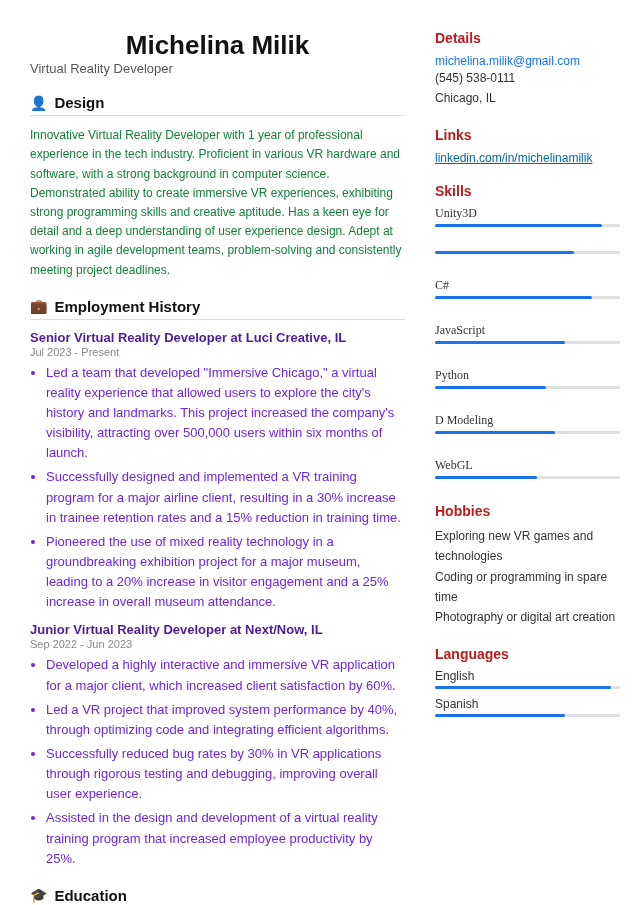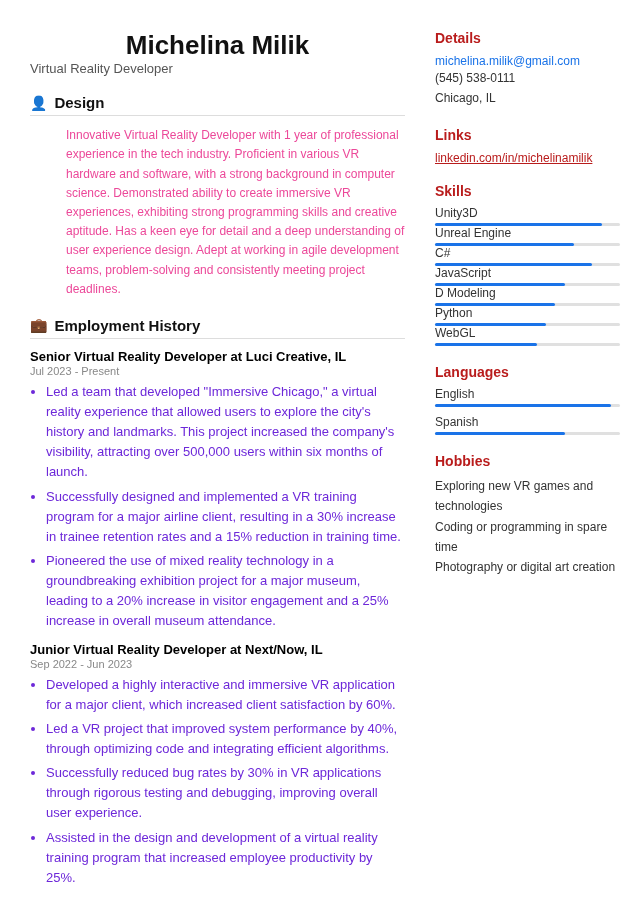--- a/index.html
+++ b/index.html
@@ -51,28 +51,27 @@
       border-bottom: 1px solid #ddd;
       padding-bottom: 4px;
       margin-bottom: 10px;
     }
     .section-icon {
       color: #333;
       font-size: 14px;
     }
     .profile-text {
       font-size: 12px;
-      color: #ec4899;
+      color: #15803d;
       line-height: 1.6;
-      margin-left: 36px;
     }
     .job-title-emp {
       font-size: 13px;
       font-weight: bold;
-      color: #000000;
+      color: #4c1d95;
       margin-bottom: 1px;
     }
     .job-period {
       font-size: 11px;
       color: #888;
       margin-bottom: 5px;
     }
     ul.job-bullets {
       padding-left: 16px;
       margin-bottom: 10px;
@@ -113,25 +112,26 @@
       color: #1a73e8;
       font-size: 12px;
       text-decoration: none;
     }
     .detail-line {
       font-size: 12px;
       color: #333;
       line-height: 1.7;
     }
     .link-line {
-      color: #b91c1c;
+      color: #0369a1;
       font-size: 12px;
     }
     .skill-item {
-      margin-bottom: 0;
+      margin-bottom: 24px;
+      font-family: Liberation Serif, serif;
     }
     .skill-name {
       font-size: 12px;
       color: #333;
       margin-bottom: 3px;
     }
     .skill-bar-bg {
       height: 3px;
       background: #e0e0e0;
       border-radius: 2px;
@@ -243,78 +243,77 @@
     <div class="right-section">
       <div class="right-section-title">Skills</div>
       <div id="skills-container">
           <div class="skill-item">
     <div class="skill-name">Unity3D</div>
     <div class="skill-bar-bg">
       <div class="skill-bar-fill" style="width:90%"></div>
     </div>
   </div>
           <div class="skill-item">
-    <div class="skill-name">Unreal Engine</div>
     <div class="skill-bar-bg">
       <div class="skill-bar-fill" style="width:75%"></div>
     </div>
   </div>
           <div class="skill-item">
     <div class="skill-name">C#</div>
     <div class="skill-bar-bg">
       <div class="skill-bar-fill" style="width:85%"></div>
     </div>
   </div>
           <div class="skill-item">
     <div class="skill-name">JavaScript</div>
     <div class="skill-bar-bg">
       <div class="skill-bar-fill" style="width:70%"></div>
     </div>
   </div>
           <div class="skill-item">
+    <div class="skill-name">Python</div>
+    <div class="skill-bar-bg">
+      <div class="skill-bar-fill" style="width:60%"></div>
+    </div>
+  </div>
+          <div class="skill-item">
     <div class="skill-name">D Modeling</div>
     <div class="skill-bar-bg">
       <div class="skill-bar-fill" style="width:65%"></div>
     </div>
   </div>
           <div class="skill-item">
-    <div class="skill-name">Python</div>
-    <div class="skill-bar-bg">
-      <div class="skill-bar-fill" style="width:60%"></div>
-    </div>
-  </div>
-          <div class="skill-item">
     <div class="skill-name">WebGL</div>
     <div class="skill-bar-bg">
       <div class="skill-bar-fill" style="width:55%"></div>
     </div>
   </div>
+        </div>
+    </div>
+
+    <div class="right-section">
+      <div class="right-section-title">Hobbies</div>
+      <div id="hobbies-container">
+          <div class="hobby-line">Exploring new VR games and technologies</div>
+          <div class="hobby-line">Coding or programming in spare time</div>
+          <div class="hobby-line">Photography or digital art creation</div>
         </div>
     </div>
 
     <div class="right-section">
       <div class="right-section-title">Languages</div>
       <div id="languages-container">
           <div class="lang-item">
     <div class="lang-name">English</div>
     <div class="lang-bar-bg">
       <div class="lang-bar-fill" style="width:95%"></div>
     </div>
   </div>
           <div class="lang-item">
     <div class="lang-name">Spanish</div>
     <div class="lang-bar-bg">
       <div class="lang-bar-fill" style="width:70%"></div>
     </div>
   </div>
         </div>
     </div>
-
-    <div class="right-section">
-      <div class="right-section-title">Hobbies</div>
-      <div id="hobbies-container">
-          <div class="hobby-line">Exploring new VR games and technologies</div>
-          <div class="hobby-line">Coding or programming in spare time</div>
-          <div class="hobby-line">Photography or digital art creation</div>
-        </div>
-    </div>
   </div>
 </div>
 
 </body></html>

